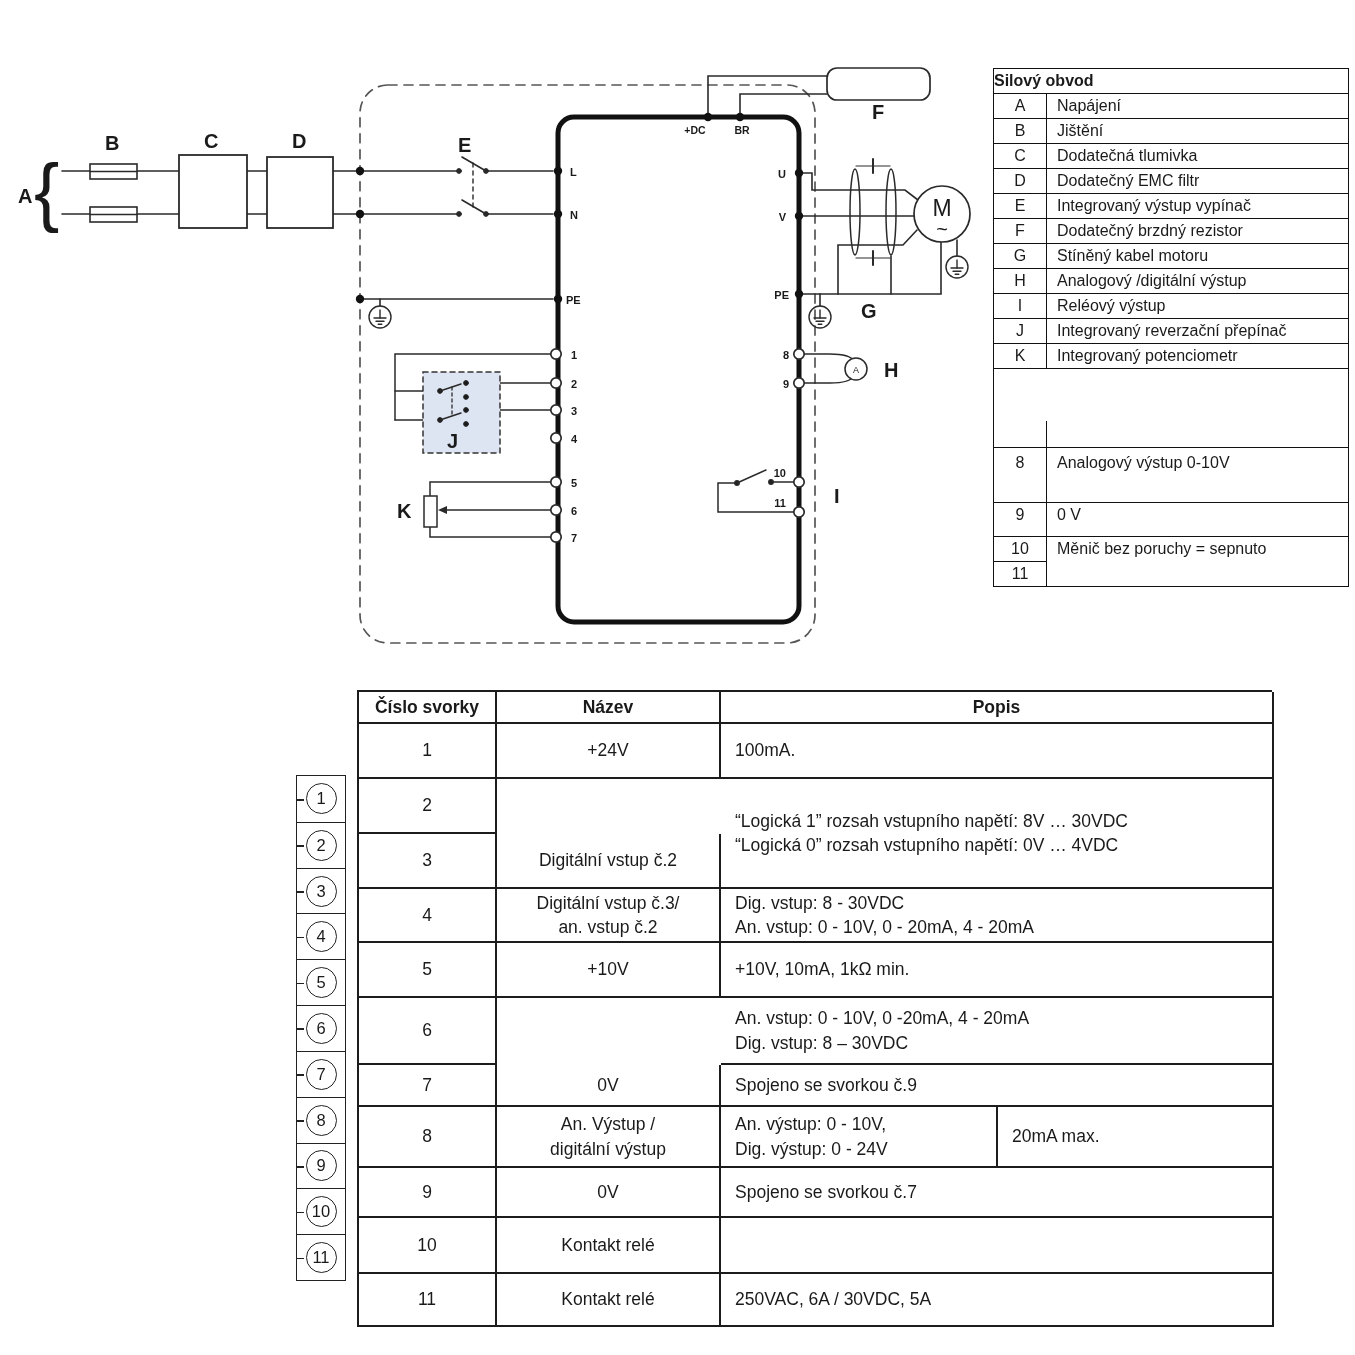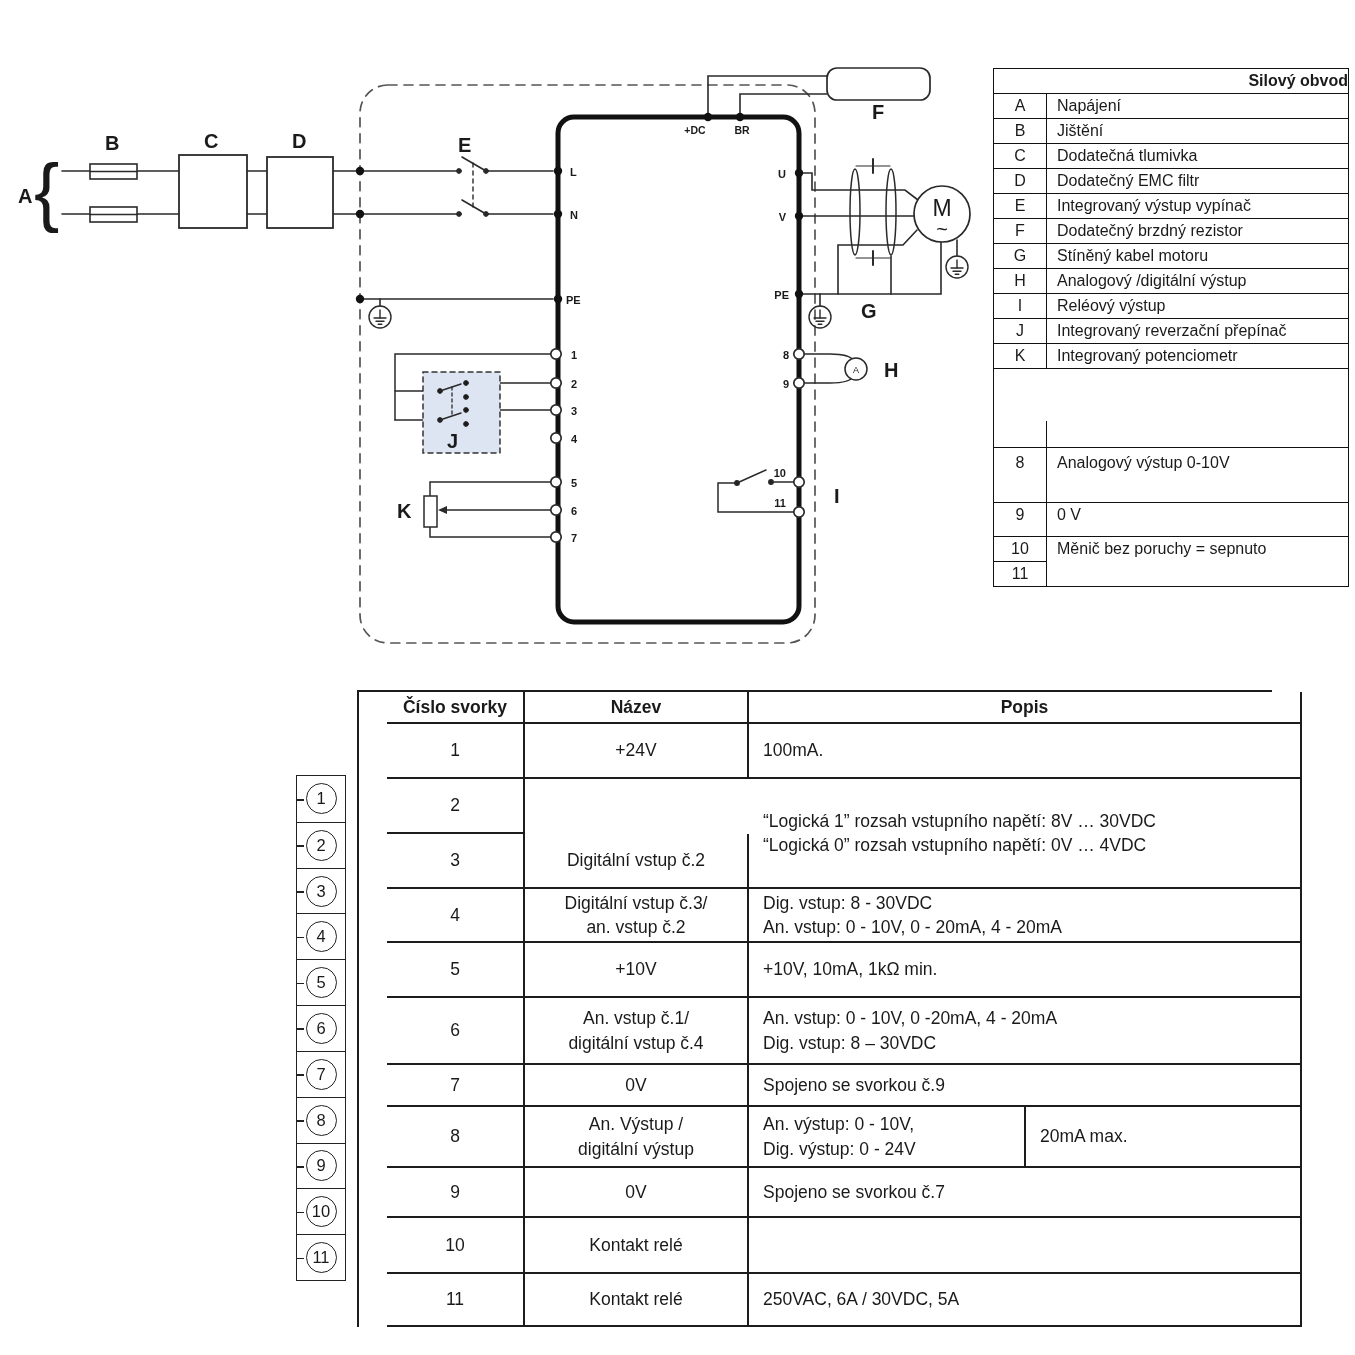--- a/index.html
+++ b/index.html
@@ -6,21 +6,21 @@
   body{width:1355px;height:1355px;position:relative;font-family:"Liberation Sans",sans-serif;color:#1a1a1a;}
   svg text{font-family:"Liberation Sans",sans-serif;fill:#1a1a1a;}
   .dlab{font-size:20px;font-weight:bold;}
   .tlab{font-size:11px;font-weight:bold;}
   .tlab2{font-size:10.5px;font-weight:bold;}
 
   
   .legend{position:absolute;left:993px;top:68px;width:356px;border:1.7px solid #111;
           font-size:16px;line-height:1.25;background:#fff;box-sizing:border-box;}
   .legend>*+*{border-top:1.7px solid #111;}
-  .lg-h{font-weight:bold;text-align:right;padding:2px 0;}
+  .lg-h{font-weight:bold;text-align:left;padding:2px 0;}
   .lg-row{display:flex;align-items:stretch;}
   .lg-k{width:52px;flex:none;text-align:center;border-right:1.7px solid #111;padding:2px 0;
         display:flex;align-items:flex-start;justify-content:center;}
   .lg-v{flex:1;padding:2px 0 2px 10px;}
   .lg-spacer{height:52px;}
   .lg-spacer2{display:flex;height:26px;border-top:none !important;}
   .lg-spacer2 .lg-k{border-right:1.7px solid #111;}
   .lg-r8{height:54px;}
   .lg-r8 .lg-k,.lg-r8 .lg-v{padding-top:5px;}
   .lg-r9{height:33px;}
@@ -37,21 +37,21 @@
   .s-cell{position:relative;display:flex;align-items:center;justify-content:center;}
   .s-cell+.s-cell{border-top:1.8px solid #222;}
   .s-tick{position:absolute;left:0;top:50%;width:7px;height:1.6px;background:#222;}
   .s-circ{width:29px;height:29px;border:1.5px solid #222;border-radius:50%;display:flex;
           align-items:center;justify-content:center;font-size:16.5px;}
 
   
   .tbl{position:absolute;left:357px;top:690px;width:915px;display:grid;box-sizing:border-box;
        grid-template-columns:138px 224px 277px 276px;
        grid-template-rows:32px 55px 55px 55px 54px 55px 67px 42px 61px 50px 56px 53px;
-       border-top:2px solid #1c1c1c;border-left:2px solid #1c1c1c;font-size:17.5px;background:#fff;padding-left:28px;}
+       border-top:2px solid #1c1c1c;border-left:2px solid #1c1c1c;font-size:17.5px;background:#fff;}
   .c{border-right:2px solid #1c1c1c;border-bottom:2px solid #1c1c1c;display:flex;
      flex-direction:column;justify-content:center;box-sizing:border-box;line-height:1.4;}
   .cc{align-items:center;text-align:center;}
   .cl{padding-left:14px;align-items:flex-start;}
   .hdr{font-weight:bold;}
 </style>
 </head>
 <body>
 
 <svg width="1355" height="680" viewBox="0 0 1355 680" style="position:absolute;left:0;top:0;" stroke-linecap="round">
@@ -385,24 +385,20 @@
   <div class="c cl" style="grid-row:5;grid-column:3/5">
     <div>Dig. vstup: 8 - 30VDC</div>
     <div>An. vstup: 0 - 10V, 0 - 20mA, 4 - 20mA</div>
   </div>
 
   <div class="c cc" style="grid-row:6;grid-column:1">5</div>
   <div class="c cc" style="grid-row:6;grid-column:2">+10V</div>
   <div class="c cl" style="grid-row:6;grid-column:3/5">+10V, 10mA, 1kΩ min.</div>
 
   <div class="c cc" style="grid-row:7;grid-column:1">6</div>
-  <div class="c cc" style="grid-row:7;grid-column:2">
-    <div>An. vstup č.1/</div>
-    <div>digitální vstup č.4</div>
-  </div>
   <div class="c cl" style="grid-row:7;grid-column:3/5">
     <div>An. vstup: 0 - 10V, 0 -20mA, 4 - 20mA</div>
     <div>Dig. vstup: 8 – 30VDC</div>
   </div>
 
   <div class="c cc" style="grid-row:8;grid-column:1">7</div>
   <div class="c cc" style="grid-row:8;grid-column:2">0V</div>
   <div class="c cl" style="grid-row:8;grid-column:3/5">Spojeno se svorkou č.9</div>
 
   <div class="c cc" style="grid-row:9;grid-column:1">8</div>

